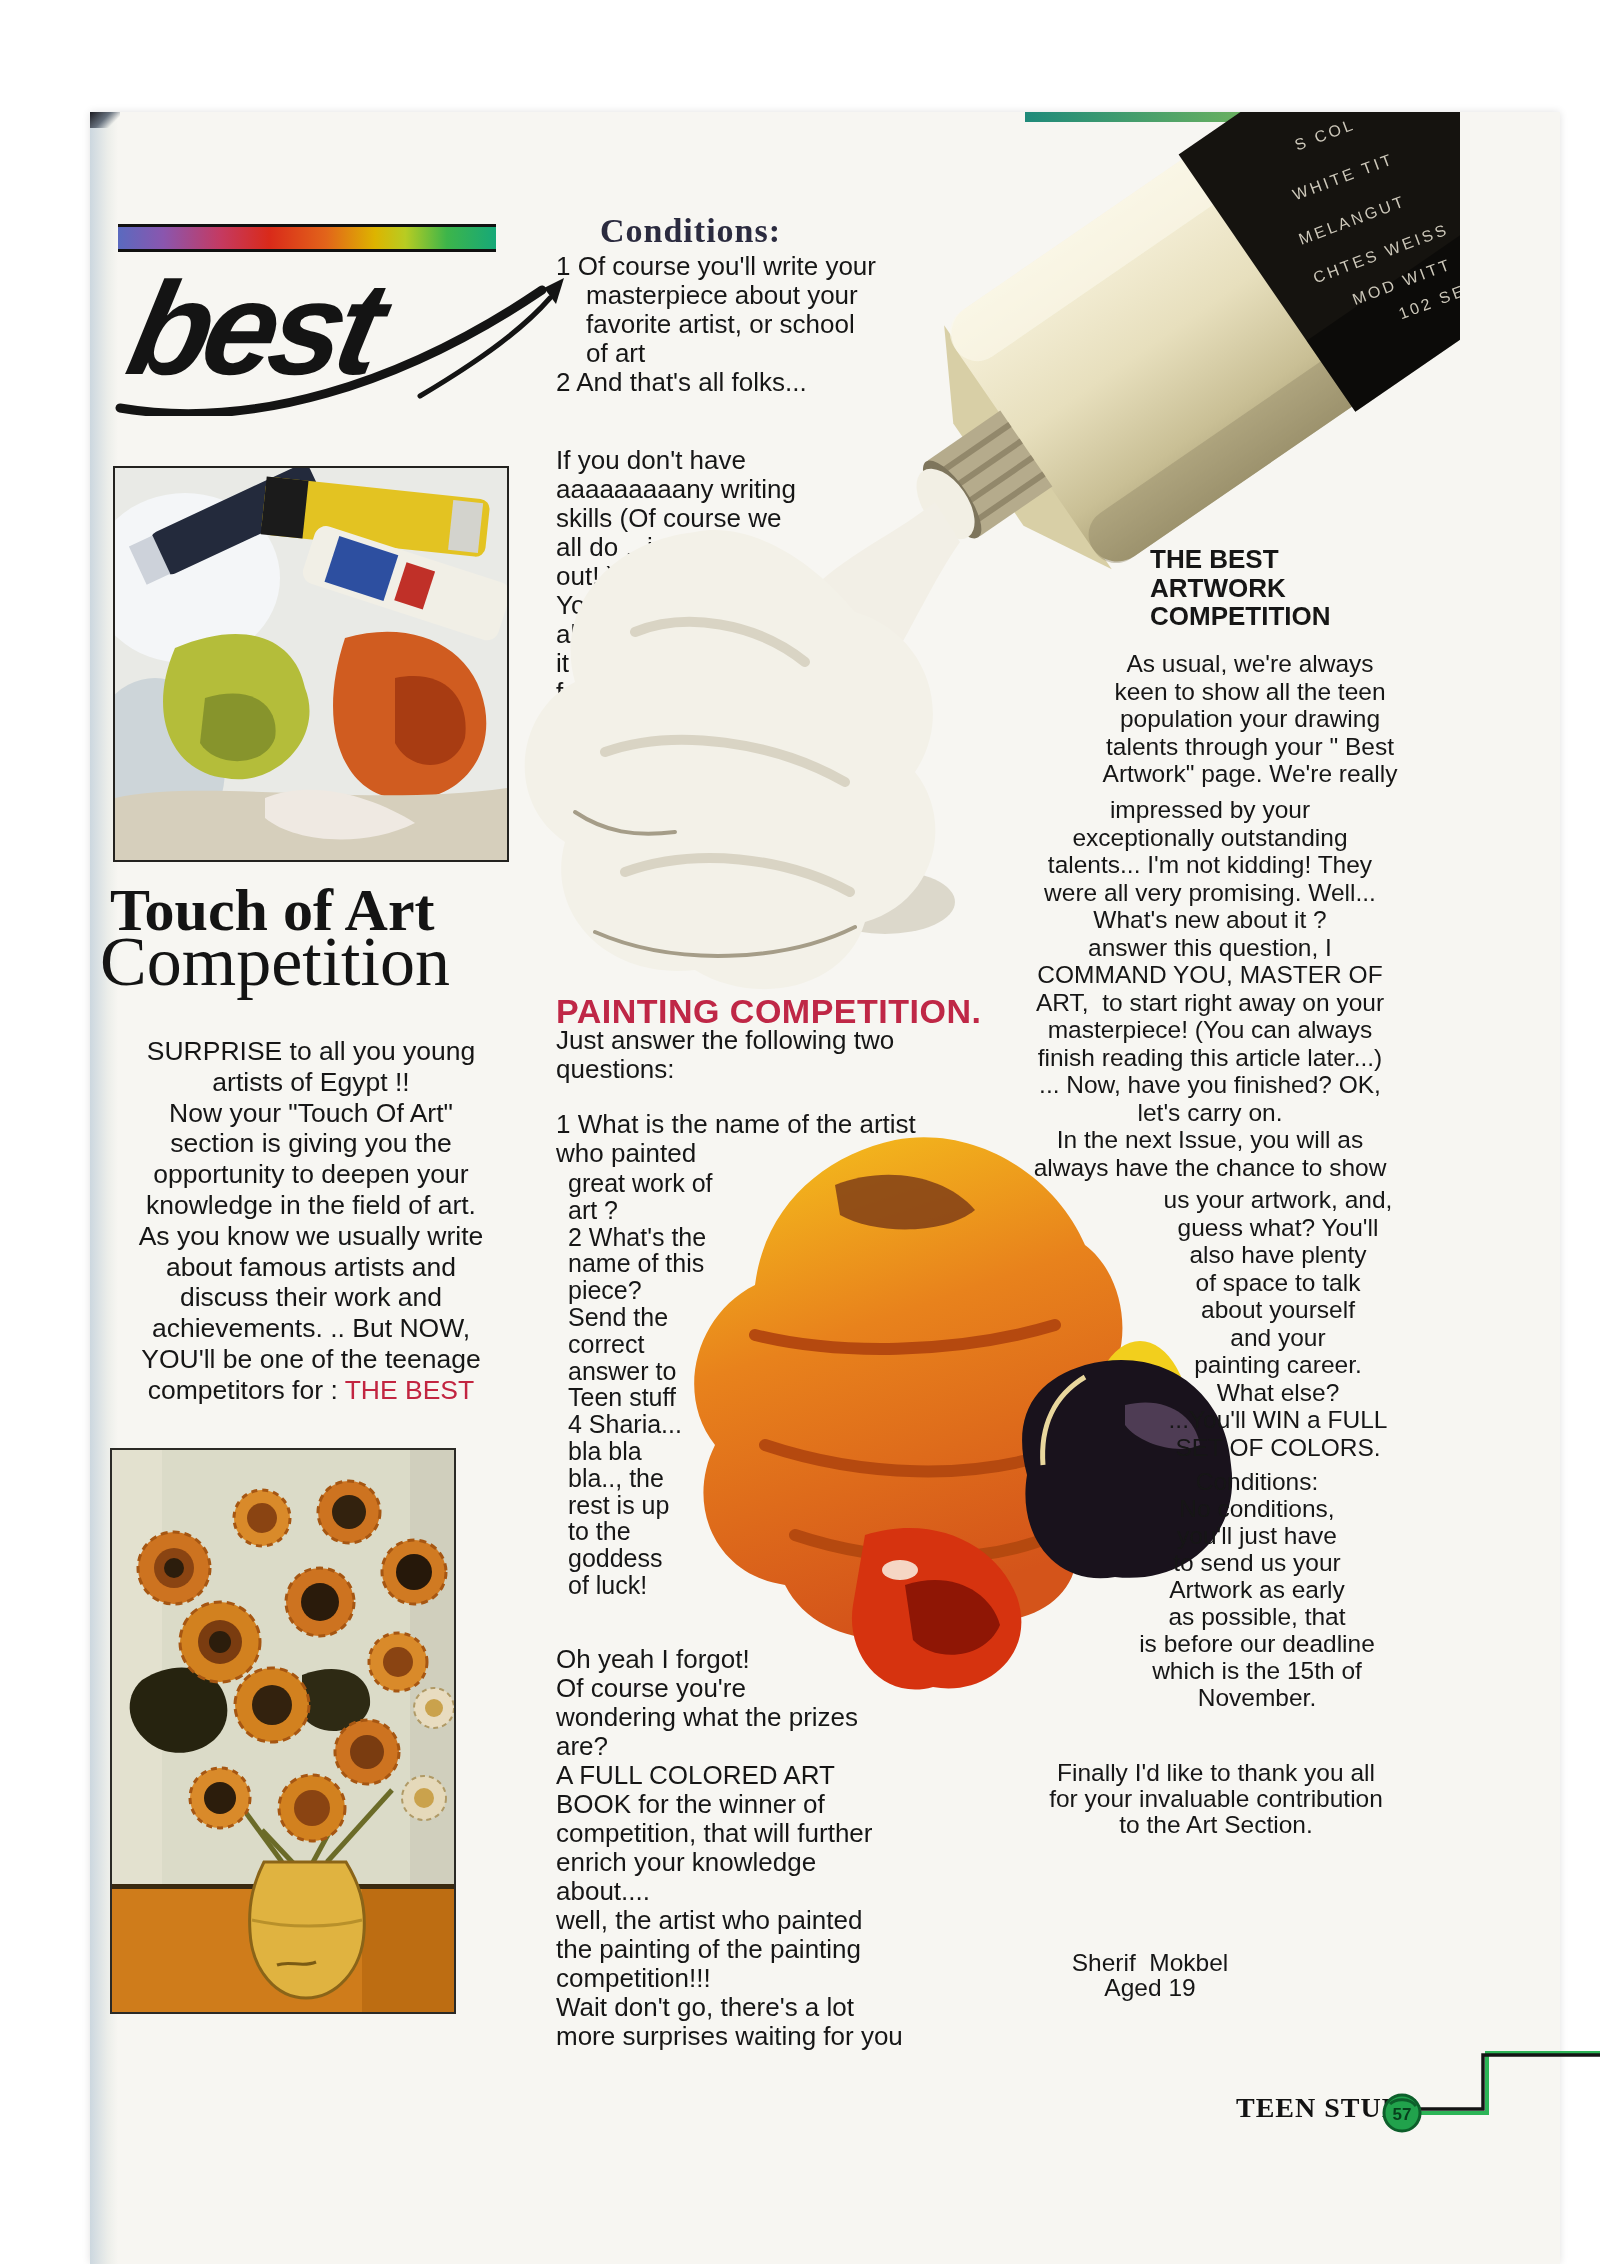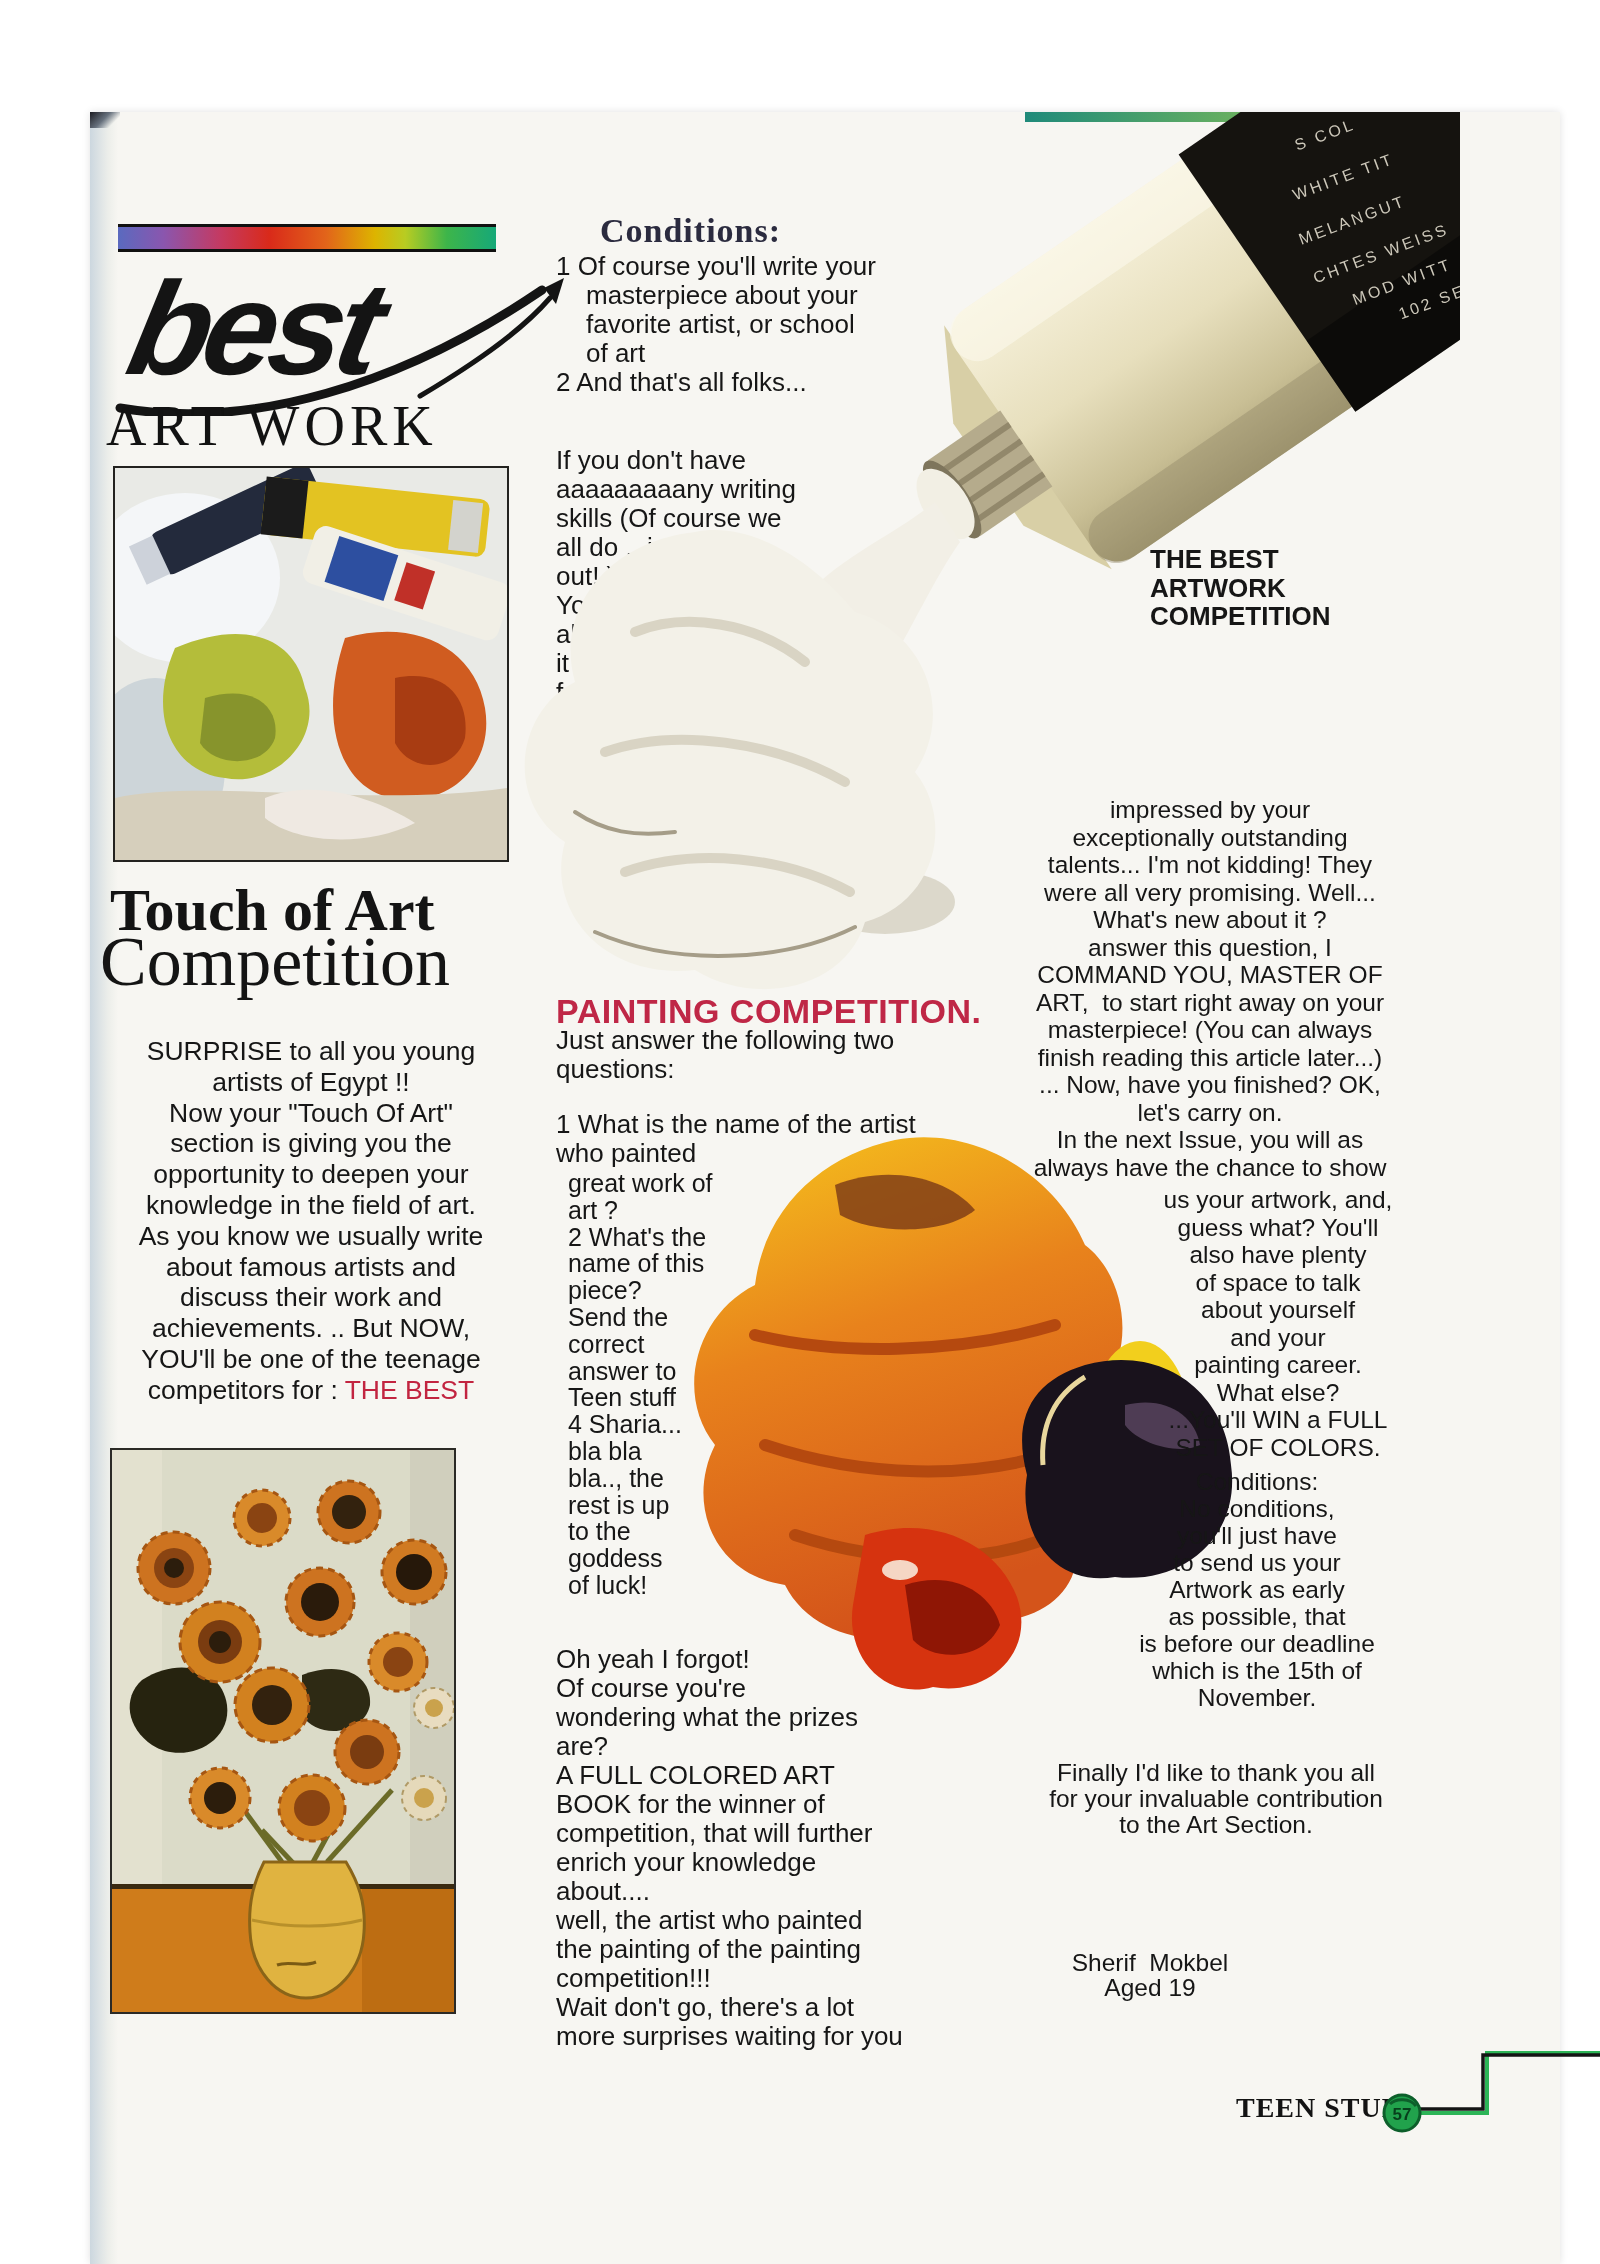--- a/index.html
+++ b/index.html
@@ -29,21 +29,20 @@
 
   <svg class="abs" style="left:100px;top:236px;width:470px;height:180px;" viewBox="0 0 470 180">
     <g transform="skewX(-12)">
       <text x="52" y="138" font-family="DejaVu Serif, Liberation Serif, serif" font-style="italic" font-weight="bold" font-size="132" letter-spacing="-7" fill="#141414">best</text>
     </g>
     <path d="M20,172 C150,194 300,150 442,54" stroke="#141414" stroke-width="9" fill="none" stroke-linecap="round"></path>
     <path d="M320,160 C384,122 424,92 450,62" stroke="#141414" stroke-width="5" fill="none" stroke-linecap="round"></path>
     <polygon points="444,52 464,42 456,68" fill="#141414"></polygon>
   </svg>
 
-  <div class="abs serif center" style="left:106px;top:394px;width:398px;font-size:56px;letter-spacing:5px;color:#121212;">ART WORK</div>
 
   <svg class="abs" style="left:113px;top:466px;width:392px;height:392px;border:2px solid #23221f;background:#e9eae6;" viewBox="0 0 392 392">
     <rect x="0" y="0" width="392" height="392" fill="#e9eae6"></rect>
     <ellipse cx="70" cy="110" rx="95" ry="85" fill="#f4f6f8"></ellipse>
     <ellipse cx="40" cy="300" rx="70" ry="90" fill="#cdd5d9"></ellipse>
     <g transform="rotate(-25 120 60)">
       <rect x="38" y="30" width="175" height="46" rx="9" fill="#232a3c"></rect>
       <rect x="16" y="32" width="26" height="42" fill="#cdd2da"></rect>
     </g>
     <g transform="rotate(6 260 50)">
@@ -301,20 +300,27 @@
     <path d="M210,420 C280,398 342,430 362,482 C382,540 330,582 278,572 C228,586 190,540 198,490 Z" fill="#d6330f"></path>
     <path d="M250,470 C295,455 335,475 345,510 C330,545 280,548 258,525 Z" fill="#8f1605"></path>
     <ellipse cx="245" cy="455" rx="18" ry="10" fill="#f8e8d8" opacity="0.9"></ellipse>
   </svg>
 
   <div class="abs center" style="left:1150px;top:545px;width:240px;font-size:26px;font-weight:bold;line-height:28.5px;">
       <div class="ln">THE BEST</div>
       <div class="ln">ARTWORK</div>
       <div class="ln">COMPETITION</div>
     </div>
+  <div class="abs t25 center" style="left:1060px;top:650px;width:380px;">
+      <div class="ln">As usual, we're always</div>
+      <div class="ln">keen to show all the teen</div>
+      <div class="ln">population your drawing</div>
+      <div class="ln">talents through your " Best</div>
+      <div class="ln">Artwork" page. We're really</div>
+    </div>
   <div class="abs t25" style="left:990px;top:796px;width:440px;">
       <div class="ln">impressed by your</div>
       <div class="ln">exceptionally outstanding</div>
       <div class="ln">talents... I'm not kidding! They</div>
       <div class="ln">were all very promising. Well...</div>
       <div class="ln">What's new about it ?</div>
       <div class="ln">answer this question, I</div>
       <div class="ln">COMMAND YOU, MASTER OF</div>
       <div class="ln">ART,  to start right away on your</div>
       <div class="ln">masterpiece! (You can always</div>

